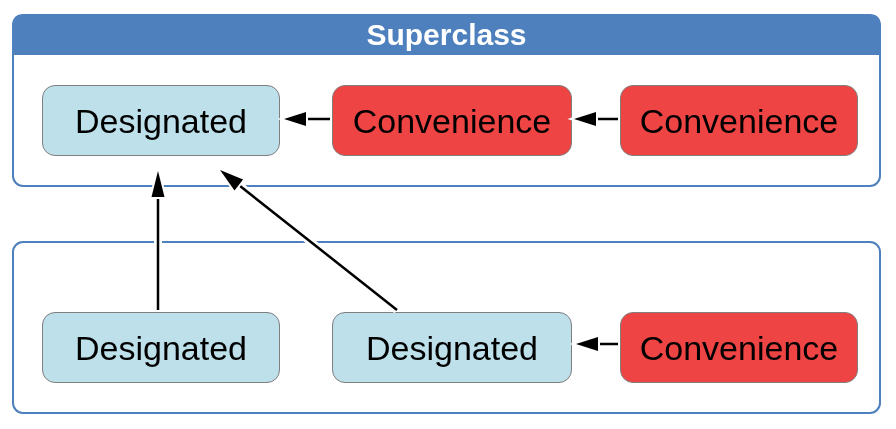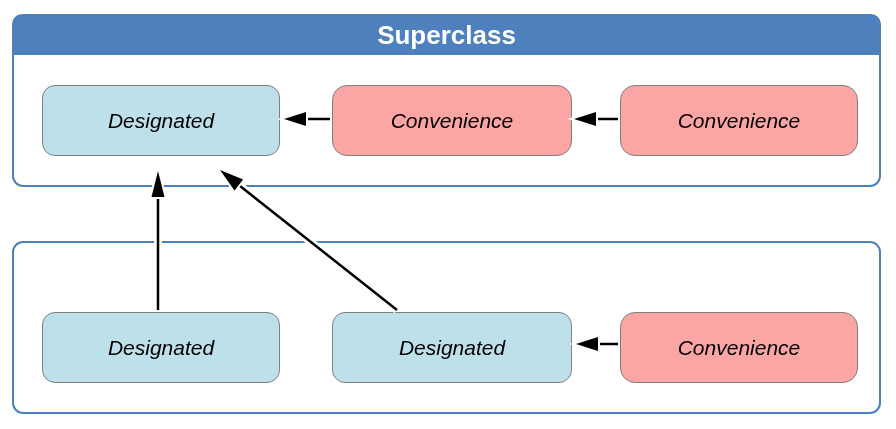--- a/index.html
+++ b/index.html
@@ -30,46 +30,45 @@
     background: #4d80bc;
     border-radius: 7px 7px 0 0;
     margin: -1px;              
     padding: 1px;
     display: flex;
     align-items: center;
     justify-content: center;
   }
   .group__title {
     color: #ffffff;
-    font-size: 26px;
+    font-size: 30px;
     font-weight: bold;
     letter-spacing: 0px;
     line-height: 1;
   }
   .node {
     position: absolute;
     top: 69px;
     height: 71px;
     box-sizing: border-box;
     border: 1.5px solid #7f7f7f;
     border-radius: 13px;
     display: flex;
     align-items: center;
     justify-content: center;
   }
   .node--designated  { background: #bde0eb; }
-  .node--convenience { background: #fca5a5; border-radius: 15px; }
+  .node--convenience { background: #ef4444; }
   .node--left  { left: 28px;  width: 238px; }
   .node--mid   { left: 318px; width: 240px; }
   .node--right { left: 606px; width: 238px; }
   .node__label {
     color: #000000;
-    font-size: 21px;
+    font-size: 34px;
     line-height: 1;
-    font-style: italic;
   }
   svg.arrows {
     position: absolute;
     left: 0; top: 0;
     width: 896px;
     height: 429px;
     pointer-events: none;
   }
   .arrow-halo  { stroke: #ffffff; stroke-width: 8;   fill: none; }
   .arrow-shaft { stroke: #000000; stroke-width: 2.5; fill: none; }

